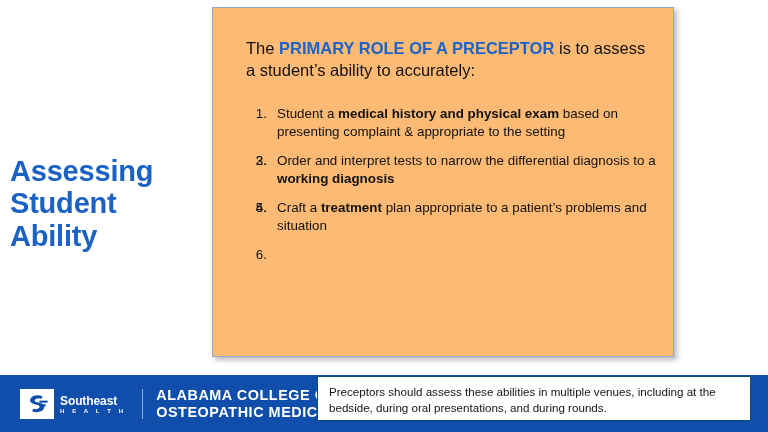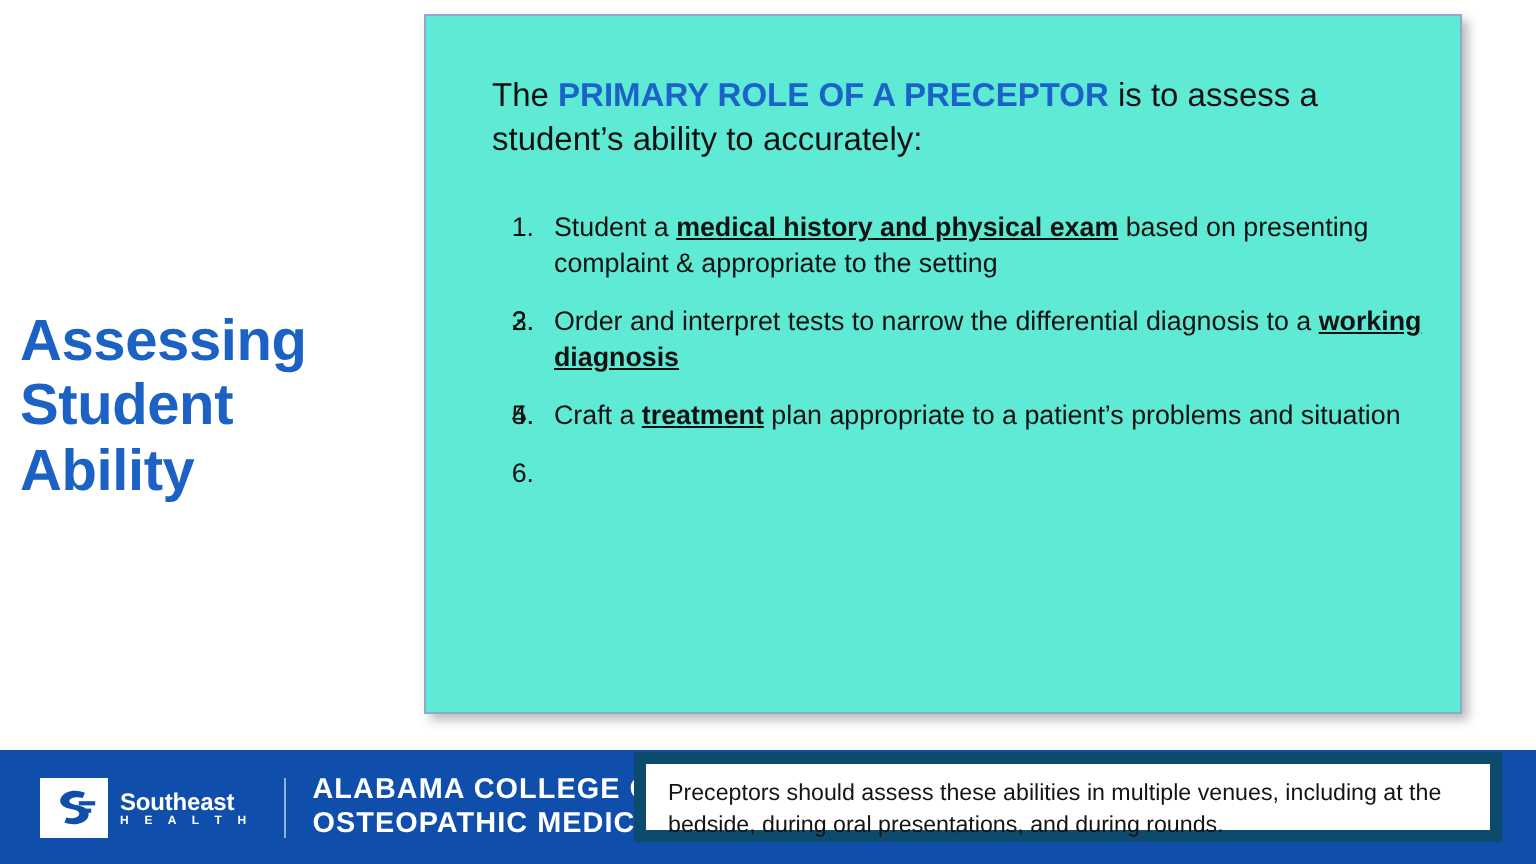--- a/index.html
+++ b/index.html
@@ -27,23 +27,23 @@
     font-weight: bold;
     letter-spacing: -0.2px;
   }
   #slide-title .tl { display: block; }
 
   
   #content-panel {
     position: absolute;
     left: 212px;
     top: 7px;
-    width: 519px;
+    width: 462px;
     height: 350px;
-    background: #5eead4;
+    background: #fdba74;
     border: 1px solid #8fa8cc;
     box-sizing: border-box;
     box-shadow: 3px 3px 5px rgba(90,90,90,0.42);
   }
 
   #panel-heading {
     position: absolute;
     left: 33px;
     top: 30px;
     right: 22px;
@@ -75,21 +75,21 @@
   }
   #ability-list li .num {
     position: absolute;
     left: 14px;
     top: 0;
     width: 22px;
     text-align: right;
     font-size: 13.4px;
     color: #121212;
   }
-  #ability-list li b { font-weight: bold; text-decoration: underline; }
+  #ability-list li b { font-weight: bold; }
 
   
   #footer-bar {
     position: absolute;
     left: 0;
     top: 375px;
     width: 768px;
     height: 57px;
     background: #0f4fab;
   }
@@ -145,21 +145,21 @@
   #acom-name span { display: block; }
 
   
   #caption-box {
     position: absolute;
     left: 317px;
     top: 376px;
     width: 434px;
     height: 45px;
     background: #ffffff;
-    border: 6px solid #0c4a6e;
+    border: 1px solid #0c4a6e;
     box-sizing: border-box;
     padding: 7px 11px 0 11px;
     font-size: 11.6px;
     line-height: 1.42;
     color: #141414;
   }
 </style>
 </head>
 <body>
 

